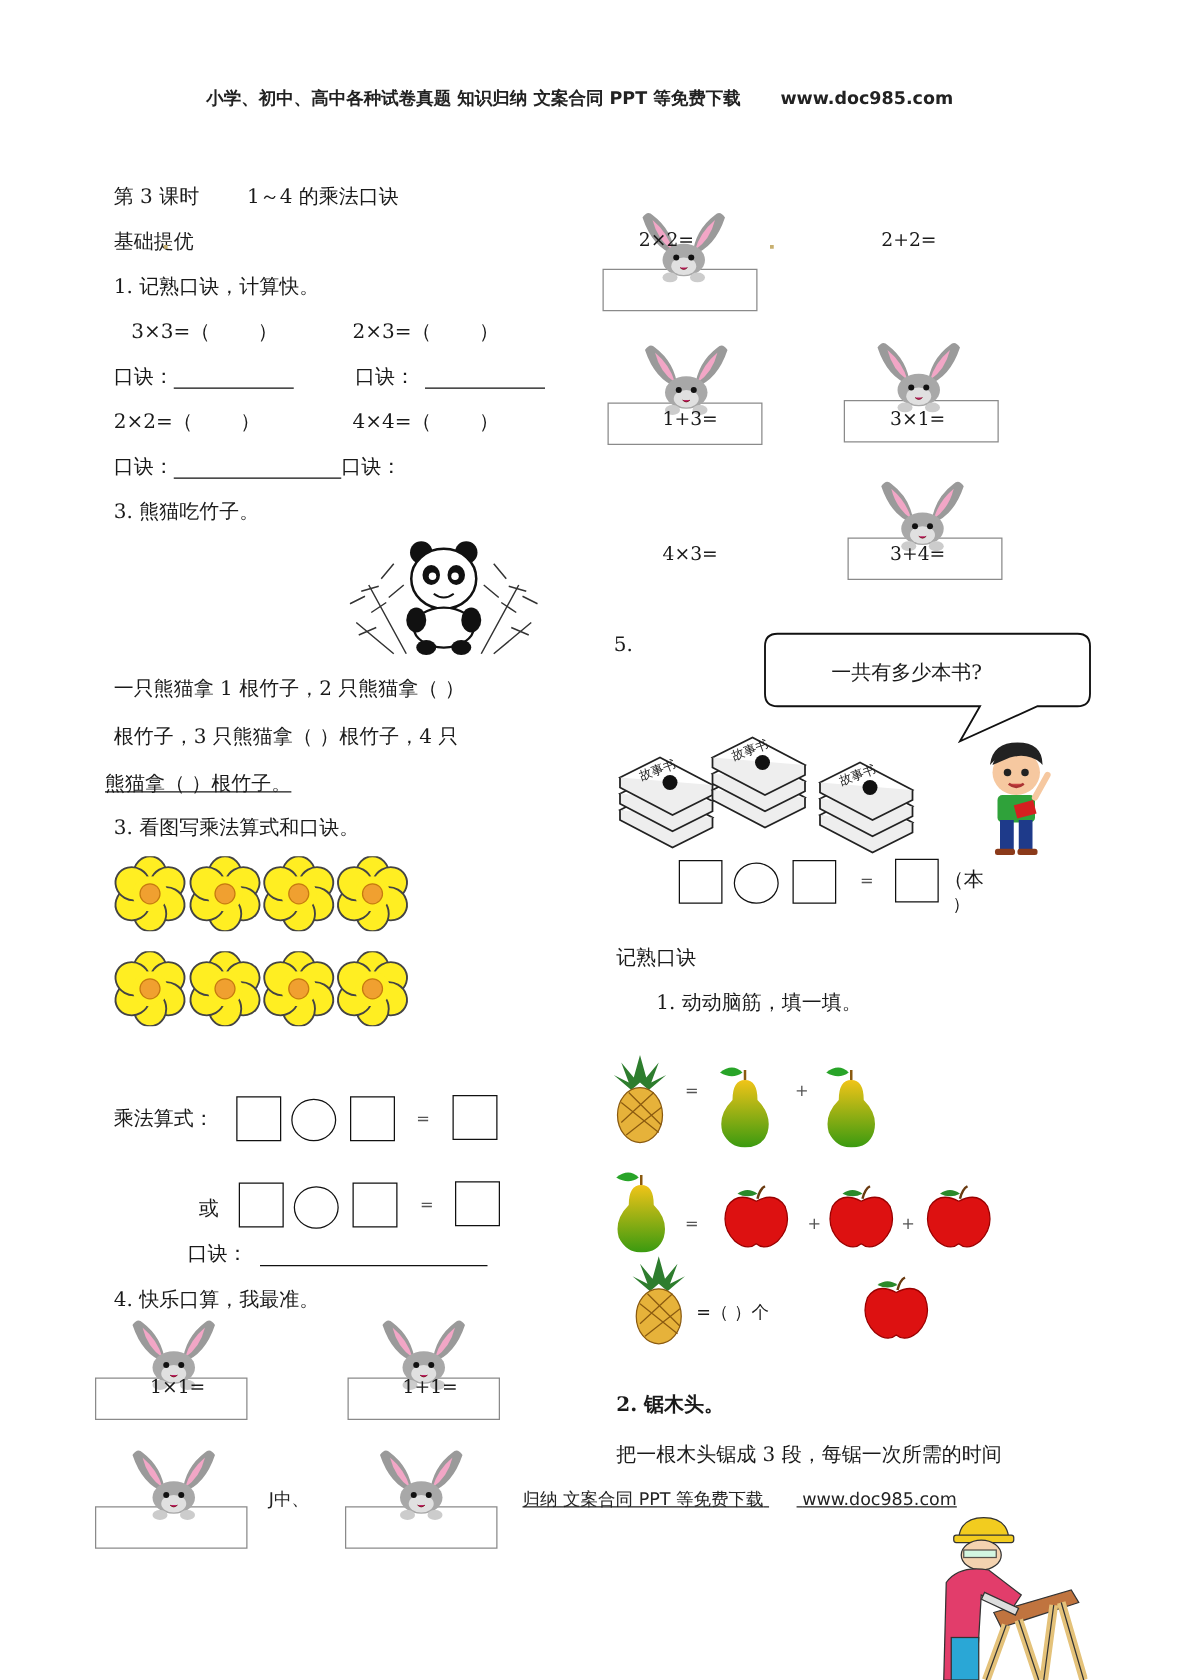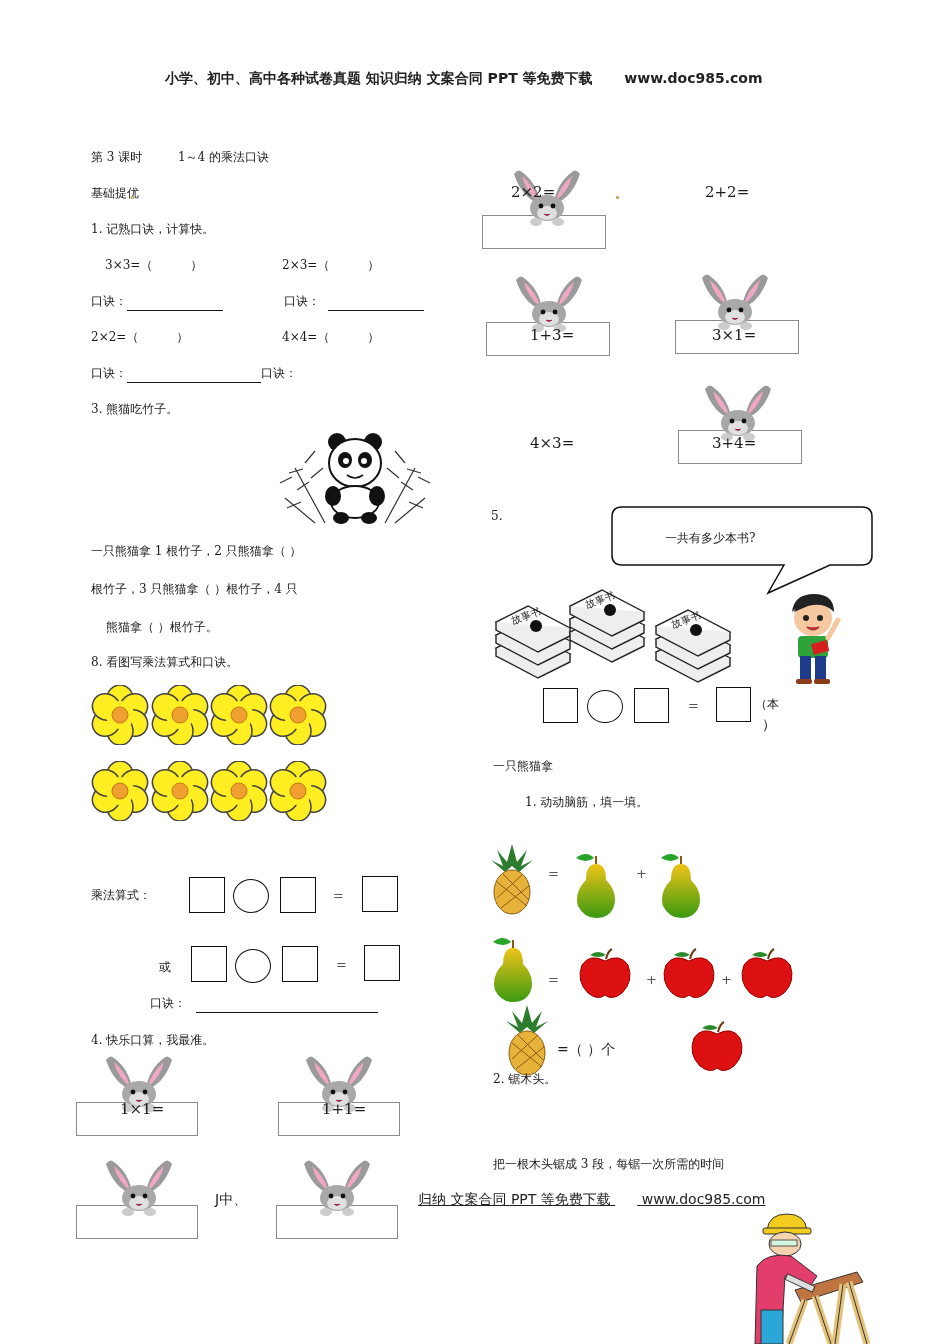--- a/index.html
+++ b/index.html
@@ -1,20 +1,20 @@
 <!DOCTYPE html>
 <html><head>
 <meta charset="utf-8">
 <style>
   * { box-sizing: border-box; margin: 0; padding: 0; }
   html, body { width: 950px; height: 1344px; background: #ffffff; overflow: hidden; }
   body { position: relative; font-family: "DejaVu Serif", "Liberation Serif", serif; color: #1a1a1a; }
   .abs { position: absolute; }
   .hdr { font-family: "DejaVu Sans", "Liberation Sans", sans-serif; font-size: 14px; color: #222; white-space: nowrap; }
-  .t { font-size: 12px; white-space: nowrap; line-height: 20px; }
+  .t { font-size: 16px; white-space: nowrap; line-height: 20px; }
   .uline { display: inline-block; border-bottom: 1.3px solid #111; height: 18px; vertical-align: bottom; }
   .box { position: absolute; border: 1.5px solid #111; background: #fff; }
   .oval { position: absolute; border: 1.5px solid #111; border-radius: 50%; background: #fff; }
   .eq { position: absolute; font-size: 13px; color: #555; font-family: "DejaVu Sans", sans-serif; }
   .rbox { position: absolute; border: 1.5px solid #8a8a8a; background: #fff; }
   .bunny { position: absolute; width: 70px; height: 58px; }
   .rtext { position: absolute; font-size: 15px; white-space: nowrap; }
   .flower { position: absolute; width: 60px; height: 60px; }
   .fruit { position: absolute; }
   .dot { position: absolute; width: 3px; height: 3px; background: #c8b070; }
@@ -75,23 +75,23 @@
   <circle cx="89" cy="33" r="3" fill="#fff"></circle>
   <path d="M72 47 q8 6 16 0" stroke="#111" stroke-width="1.6" fill="none"></path>
   <ellipse cx="80" cy="74" rx="24" ry="16" fill="#fff" stroke="#111" stroke-width="1.8"></ellipse>
   <ellipse cx="58" cy="68" rx="8" ry="10" fill="#111"></ellipse>
   <ellipse cx="102" cy="68" rx="8" ry="10" fill="#111"></ellipse>
   <ellipse cx="66" cy="90" rx="8" ry="6" fill="#111"></ellipse>
   <ellipse cx="94" cy="90" rx="8" ry="6" fill="#111"></ellipse>
 </svg>
 <div class="abs t" style="left:91px; top:541px;">一只熊猫拿 1 根竹子，2 只熊猫拿（          ）</div>
 <div class="abs t" style="left:91px; top:579px;">根竹子，3 只熊猫拿（          ）根竹子，4 只</div>
-<div class="abs t" style="left:106px; top:617px;">熊猫拿（          ）根竹子。</div>
-
-<div class="abs t" style="left:91px; top:652px;">8. 看图写乘法算式和口诀。</div>
+<div class="abs t" style="left:84px; top:617px;text-decoration:underline;">熊猫拿（          ）根竹子。</div>
+
+<div class="abs t" style="left:91px; top:652px;">3. 看图写乘法算式和口诀。</div>
 <div id="flowers">
     <div class="flower" style="left: 90px; top: 685px;"><svg width="60" height="60" viewBox="0 0 60 60">
         <ellipse cx="30" cy="14" rx="13" ry="14" transform="rotate(0 30 30)" fill="#ffee22" stroke="#444" stroke-width="1.5"></ellipse>
         <ellipse cx="30" cy="14" rx="13" ry="14" transform="rotate(60 30 30)" fill="#ffee22" stroke="#444" stroke-width="1.5"></ellipse>
         <ellipse cx="30" cy="14" rx="13" ry="14" transform="rotate(120 30 30)" fill="#ffee22" stroke="#444" stroke-width="1.5"></ellipse>
         <ellipse cx="30" cy="14" rx="13" ry="14" transform="rotate(180 30 30)" fill="#ffee22" stroke="#444" stroke-width="1.5"></ellipse>
         <ellipse cx="30" cy="14" rx="13" ry="14" transform="rotate(240 30 30)" fill="#ffee22" stroke="#444" stroke-width="1.5"></ellipse>
         <ellipse cx="30" cy="14" rx="13" ry="14" transform="rotate(300 30 30)" fill="#ffee22" stroke="#444" stroke-width="1.5"></ellipse>
         <circle cx="30" cy="30" r="14" fill="#ffee22"></circle>
         <circle cx="30" cy="30" r="8" fill="#f0a030" stroke="#c67a10" stroke-width="1"></circle>
@@ -368,21 +368,21 @@
 </svg>
 
 <div class="box" style="left:543px; top:688px; width:35px; height:35px;"></div>
 <div class="oval" style="left:587px; top:690px; width:36px; height:33px;"></div>
 <div class="box" style="left:634px; top:688px; width:35px; height:35px;"></div>
 <div class="eq" style="left:688px; top:698px;">=</div>
 <div class="box" style="left:716px; top:687px; width:35px; height:35px;"></div>
 <div class="abs t" style="left:755px; top:694px;">（本</div>
 <div class="abs t" style="left:762px; top:714px; font-size:14px;">）</div>
 
-<div class="abs t" style="left:493px; top:756px;">一只熊猫拿</div>
+<div class="abs t" style="left:493px; top:756px;">记熟口诀</div>
 <div class="abs t" style="left:493px; top:792px;margin-left:32px;">1. 动动脑筋，填一填。</div>
 
 <div id="fruits">
     <div class="fruit" style="left: 489px; top: 842px;"><svg width="46" height="74" viewBox="0 0 46 74">
         <path d="M23 2 L18 20 L8 8 L14 24 L2 18 L16 30 L23 24 L30 30 L44 18 L32 24 L38 8 L28 20 Z" fill="#2e7d2e"></path>
         <ellipse cx="23" cy="50" rx="18" ry="22" fill="#e6b23a" stroke="#8a5a10"></ellipse>
         <path d="M8 40 L38 64 M8 56 L34 32 M12 66 L40 44 M14 32 L40 58" stroke="#8a5a10" stroke-width="1"></path>
       </svg></div>
     <div class="fruit" style="left: 570px; top: 850px;"><svg width="46" height="68" viewBox="0 0 46 68">
         <defs>
@@ -443,21 +443,21 @@
         <path d="M29 14 Q14 6 6 18 Q0 34 12 46 Q22 54 29 48 Q36 54 46 46 Q58 34 52 18 Q44 6 29 14Z" fill="#dd1111" stroke="#900" stroke-width="1"></path>
       </svg></div>
     <div class="eq" style="left: 548px; top: 866px;">=</div>
     <div class="eq" style="left: 636px; top: 866px;">+</div>
     <div class="eq" style="left: 548px; top: 972px;">=</div>
     <div class="eq" style="left: 646px; top: 972px;">+</div>
     <div class="eq" style="left: 721px; top: 972px;">+</div>
   </div>
 <div class="abs" style="left:557px; top:1041px; font-size:14px; font-family:'DejaVu Sans',sans-serif; white-space:nowrap;">=（          ）个</div>
 
-<div class="abs t" style="left:493px; top:1069px;">2. 锯木头。</div>
+<div class="abs t" style="left:493px; top:1114px;font-weight:bold;">2. 锯木头。</div>
 <div class="abs t" style="left:493px; top:1154px;">把一根木头锯成 3 段，每锯一次所需的时间</div>
 
 <div class="abs hdr" style="left:215px; top:1191px;">J中、</div>
 <div class="abs hdr" style="left:418px; top:1191px;text-decoration:underline;">
   <span>归纳  文案合同  PPT 等免费下载</span>
   <span style="display:inline-block;width:22px;"></span>
   <span>www.doc985.com</span>
 </div>
 
 <svg class="abs" style="left:745px; top:1210px;" width="125" height="134" viewBox="0 0 125 134">

